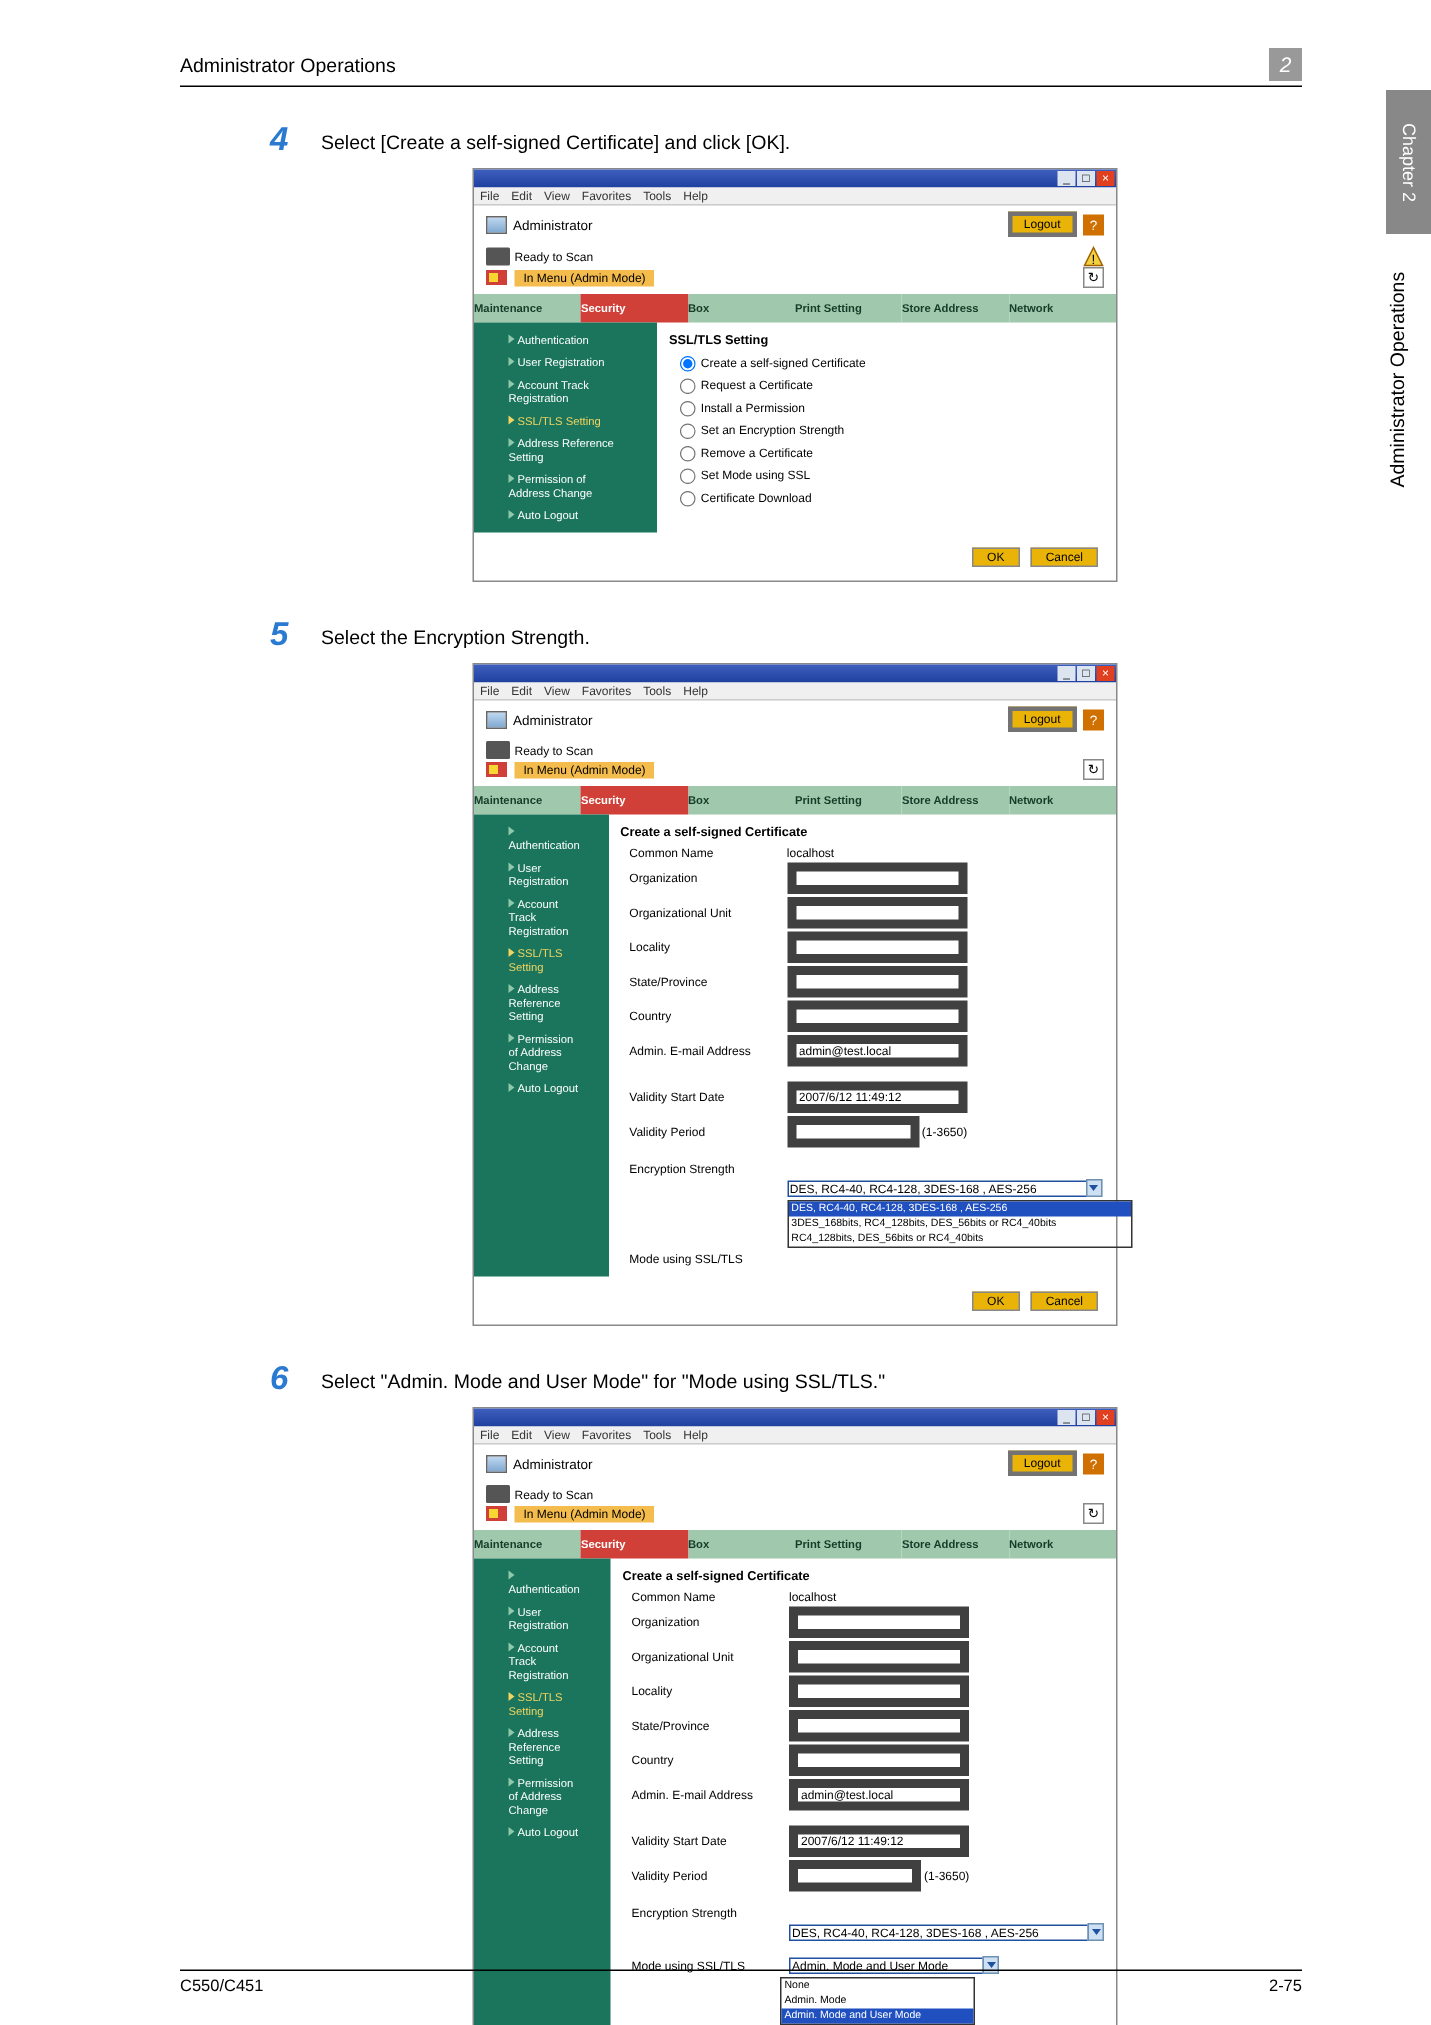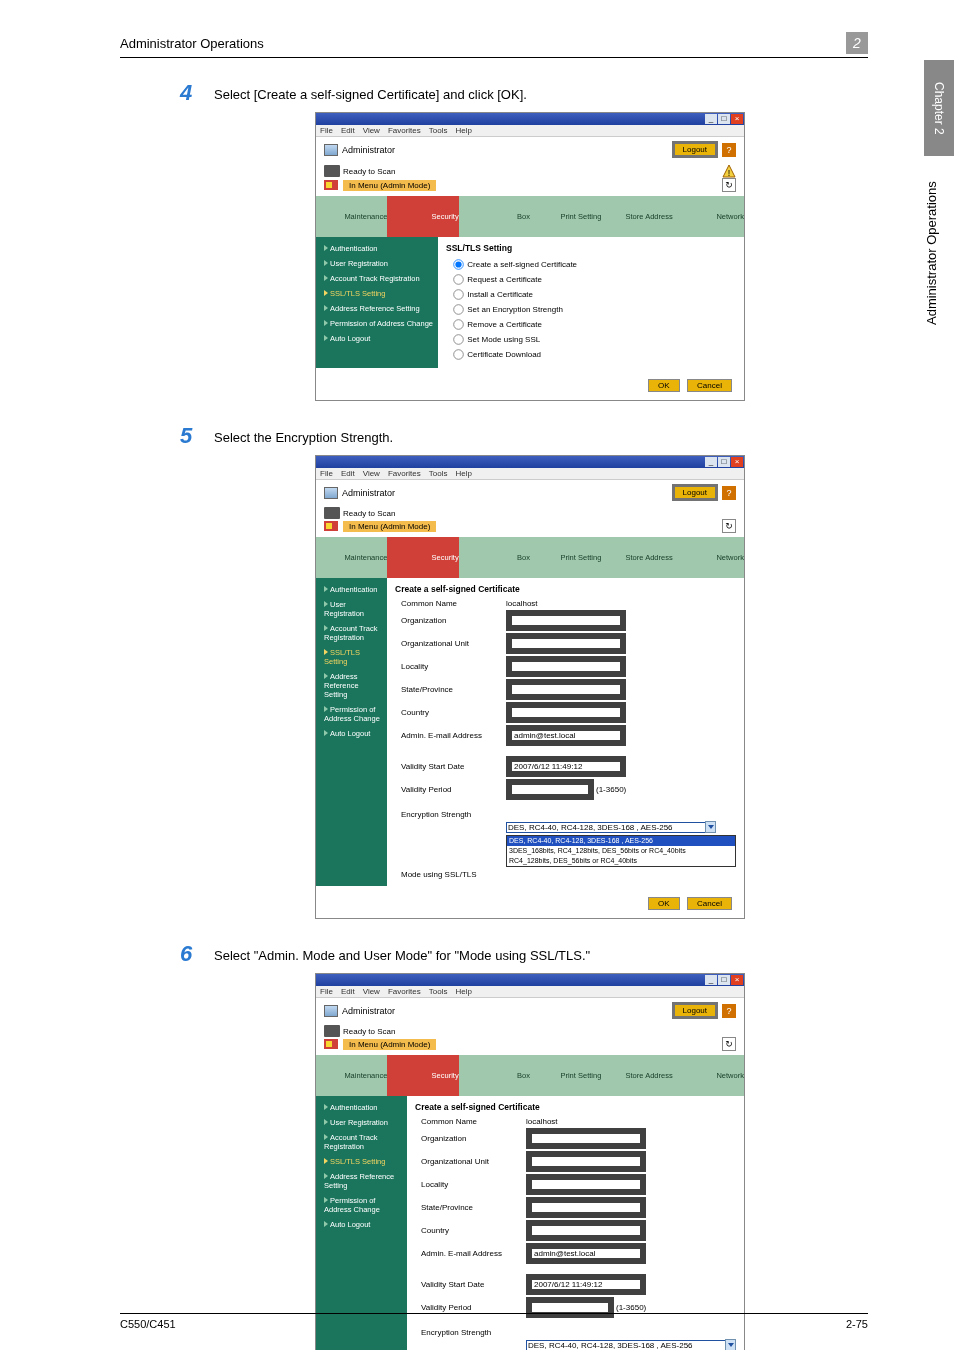--- a/index.html
+++ b/index.html
@@ -29,24 +29,24 @@
   .status { padding: 2px 8px 4px; font-size: 8px; }
   .status-row { display:flex; align-items:center; justify-content:space-between; }
   .status-left { display:flex; align-items:center; gap:3px; }
   .prn-icon { width:16px; height:12px; background:#555; border-radius:1px; }
   .warn-svg { display:block; }
   .menu-flag { display:inline-block; width:14px; height:10px; background: #d04038; vertical-align:middle; margin-right:2px; position:relative;}
   .menu-flag::after { content:''; position:absolute; left:2px; top:2px; width:6px; height:6px; background:#f8d830;}
   .menu-mode { font-size:8px; color:#000; background:#f4bc4c; padding:1px 6px;}
   .refresh-icon { width:14px; height:14px; border:1px solid #888; font-size:9px; text-align:center; line-height:12px; background:#fff;}
   .tab-row { display: flex; }
-  .tab { flex: 1; text-align: right; font-size: 7.5px; padding: 16px 0; color: #153c28; background: #a0c8ac; cursor:pointer;}
+  .tab { flex: 1; text-align: left; font-size: 7.5px; padding: 5px 0; color: #153c28; background: #a0c8ac; cursor:pointer;font-weight:bold;}
   .tab.sel { background: #d04038; color: #fff; }
   .body-area { display: flex; }
-  .sidebar { width: 122px; background: #1a755c; padding: 4px 0; }
+  .sidebar { width: 122px; background: #1a755c; padding: 4px 15px; }
   .side-item { font-size: 7.5px; color: #fff; padding: 3px 4px 3px 8px; cursor:pointer; }
   .side-item.sel { color: #f2d460; }
   .side-item .tri { display:inline-block; width:0; height:0; border-top:3px solid transparent; border-bottom:3px solid transparent; border-left:4px solid #90c8aa; margin-right:2px;}
   .side-item.sel .tri { border-left-color:#f2d460;}
   .content { flex: 1; padding: 6px 8px; font-size: 8px; }
   .content-title { font-weight: bold; font-size: 8.5px; margin-bottom: 4px; }
   .radio-row { padding: 1px 0 1px 6px; }
   .radio-row input { vertical-align:middle; transform:scale(0.8);}
   .form-row { display:flex; align-items:center; padding:1px 0 1px 6px; }
   .form-lbl { width: 105px; }
@@ -147,21 +147,21 @@
         <div class="side-item"><span class="tri"></span><span>Account Track Registration</span></div>
         <div class="side-item sel"><span class="tri"></span><span>SSL/TLS Setting</span></div>
         <div class="side-item"><span class="tri"></span><span>Address Reference Setting</span></div>
         <div class="side-item"><span class="tri"></span><span>Permission of Address Change</span></div>
         <div class="side-item"><span class="tri"></span><span>Auto Logout</span></div>
       </div>
       <div class="content">
         <div class="content-title">SSL/TLS Setting</div>
         <div class="radio-row"><input type="radio" checked="" style=""> <span>Create a self-signed Certificate</span></div>
         <div class="radio-row"><input type="radio" style=""> <span>Request a Certificate</span></div>
-        <div class="radio-row"><input type="radio" style=""> <span>Install a Certificate</span></div>
+        <div class="radio-row"><input type="radio" style=""> <span>Install a Permission</span></div>
         <div class="radio-row"><input type="radio" style=""> <span>Set an Encryption Strength</span></div>
         <div class="radio-row"><input type="radio" style=""> <span>Remove a Certificate</span></div>
         <div class="radio-row"><input type="radio" style=""> <span>Set Mode using SSL</span></div>
         <div class="radio-row"><input type="radio" style=""> <span>Certificate Download</span></div>
       </div>
     </div>
     <div class="btn-row">
       <button class="std-btn">OK</button>
       <button class="std-btn">Cancel</button>
     </div>

